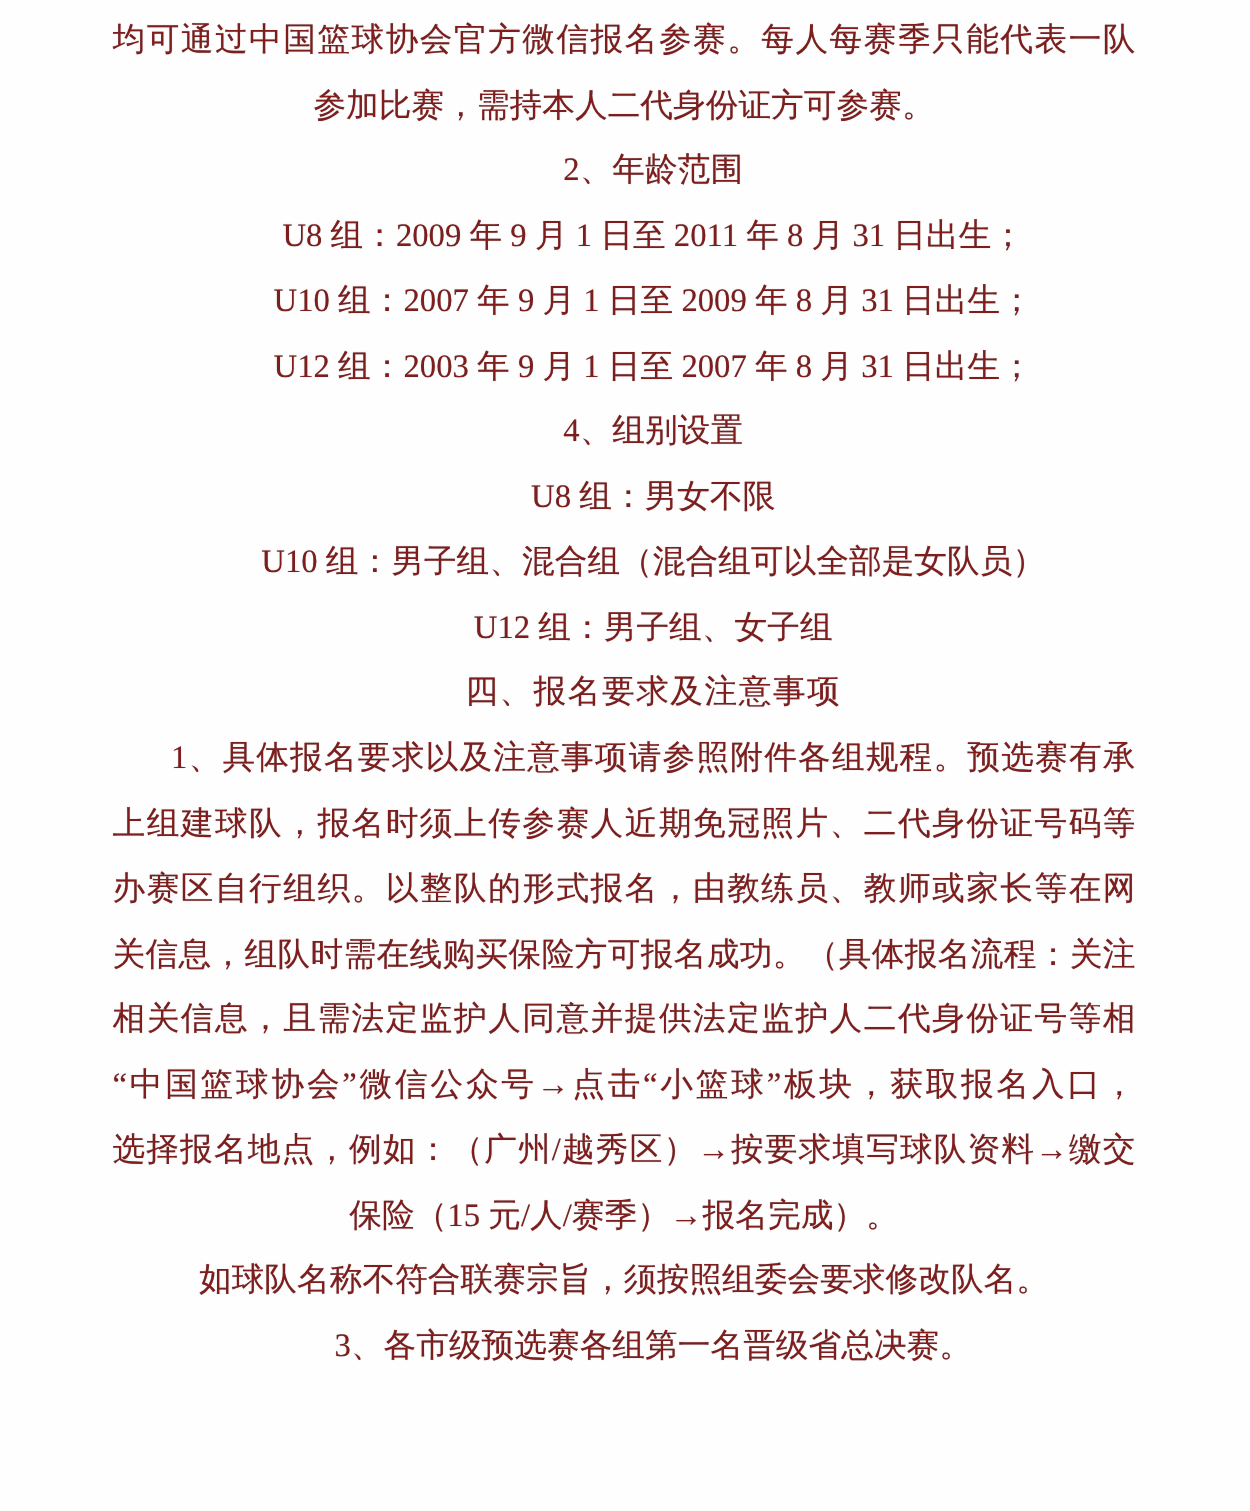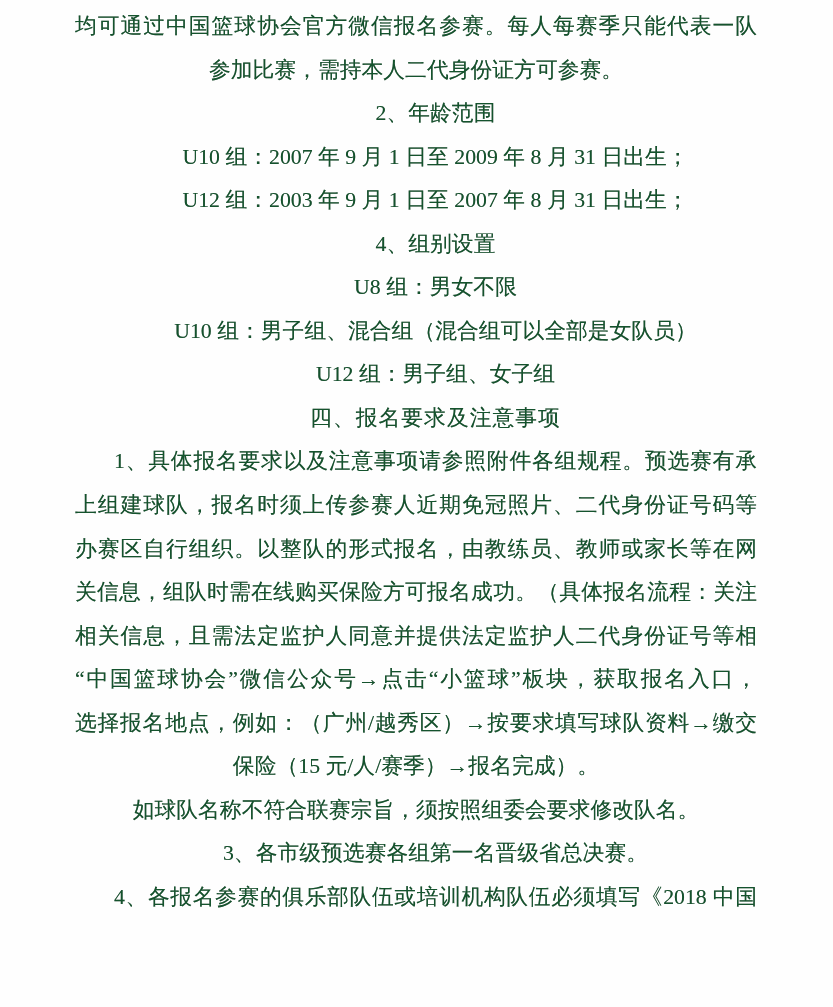--- a/index.html
+++ b/index.html
@@ -10,21 +10,21 @@
     background: #fefefe;
     overflow: hidden;
   }
   .doc {
     position: absolute;
     left: 75px;
     top: 5px;
     width: 682px;
     font-family: "Liberation Serif", "DejaVu Serif", serif;
     font-size: 21.8px;
-    color: #14532d;
+    color: #7f1d1d;
     text-shadow: 0 0 0.6px rgba(70,70,70,0.55);
   }
   .line {
     height: 43.55px;
     line-height: 43.55px;
     text-align: center;
     white-space: nowrap;
   }
   .line.stretch {
     text-align: justify;
@@ -39,31 +39,31 @@
     letter-spacing: 1px;
   }
 </style>
 </head>
 <body>
 
 <div class="doc">
     <div class="line stretch">均可通过中国篮球协会官方微信报名参赛。每人每赛季只能代表一队</div>
     <div class="line">参加比赛，需持本人二代身份证方可参赛。</div>
     <div class="line indent">2、年龄范围</div>
+    <div class="line indent">U8 组：2009 年 9 月 1 日至 2011 年 8 月 31 日出生；</div>
     <div class="line indent">U10 组：2007 年 9 月 1 日至 2009 年 8 月 31 日出生；</div>
     <div class="line indent">U12 组：2003 年 9 月 1 日至 2007 年 8 月 31 日出生；</div>
     <div class="line indent">4、组别设置</div>
     <div class="line indent">U8 组：男女不限</div>
     <div class="line indent">U10 组：男子组、混合组（混合组可以全部是女队员）</div>
     <div class="line indent">U12 组：男子组、女子组</div>
     <div class="line indent heading">四、报名要求及注意事项</div>
     <div class="line indent stretch">1、具体报名要求以及注意事项请参照附件各组规程。预选赛有承</div>
     <div class="line stretch">上组建球队，报名时须上传参赛人近期免冠照片、二代身份证号码等</div>
     <div class="line stretch">办赛区自行组织。以整队的形式报名，由教练员、教师或家长等在网</div>
     <div class="line stretch">关信息，组队时需在线购买保险方可报名成功。（具体报名流程：关注</div>
     <div class="line stretch">相关信息，且需法定监护人同意并提供法定监护人二代身份证号等相</div>
     <div class="line stretch">“中国篮球协会”微信公众号→点击“小篮球”板块，获取报名入口，</div>
     <div class="line stretch">选择报名地点，例如：（广州/越秀区）→按要求填写球队资料→缴交</div>
     <div class="line">保险（15 元/人/赛季）→报名完成）。</div>
     <div class="line">如球队名称不符合联赛宗旨，须按照组委会要求修改队名。</div>
     <div class="line indent">3、各市级预选赛各组第一名晋级省总决赛。</div>
-    <div class="line indent stretch">4、各报名参赛的俱乐部队伍或培训机构队伍必须填写《2018 中国</div>
   </div>
 
 </body></html>

